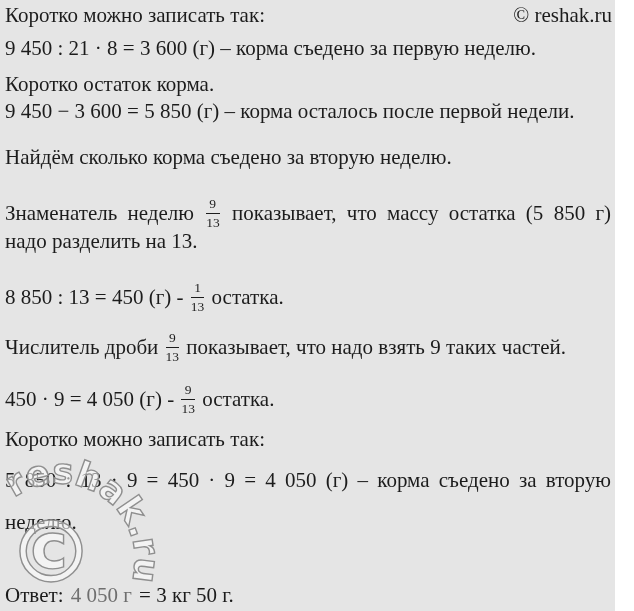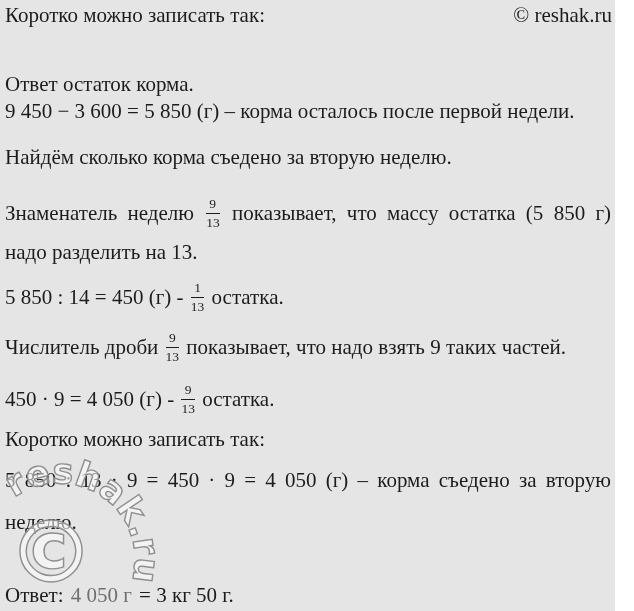--- a/index.html
+++ b/index.html
@@ -65,45 +65,48 @@
 <div class="page">
 
   <div class="line" style="top:4px">
     <span>Коротко можно записать так:</span>
   </div>
 
   <div class="line copyright">
     <span>© reshak.ru</span>
   </div>
 
+  <div class="line" style="top:37px">
+    <span>9 450 : 21 · 8 = 3 600 (г) – корма съедено за первую неделю.</span>
+  </div>
 
   <div class="line" style="top:73px">
-    <span>Ответ остаток корма.</span>
+    <span>Коротко остаток корма.</span>
   </div>
 
   <div class="line" style="top:100px">
     <span>9 450 − 3 600 = 5 850 (г) – корма осталось после первой недели.</span>
   </div>
 
   <div class="line" style="top:146px">
     <span>Найдём сколько корма съедено за вторую неделю.</span>
   </div>
 
   <div class="line fracline just" style="top:191px">
     <span>Знаменатель неделю</span>
     <span class="frac"><span class="num">9</span><span class="den">13</span></span>
     <span>показывает, что массу остатка (5 850 г)</span>
   </div>
 
-  <div class="line" style="top:241px">
+  <div class="line" style="top:230px">
     <span>надо разделить на 13.</span>
   </div>
 
   <div class="line fracline" style="top:275px">
-    <span>5 850 : 14 = 450 (г) -</span>
+    <span>8 850 : 13 = 450 (г) -</span>
     <span class="frac"><span class="num">1</span><span class="den">13</span></span>
     <span>остатка.</span>
   </div>
 
   <div class="line fracline" style="top:325px">
     <span>Числитель дроби</span>
     <span class="frac"><span class="num">9</span><span class="den">13</span></span>
     <span>показывает, что надо взять 9 таких частей.</span>
   </div>
 

